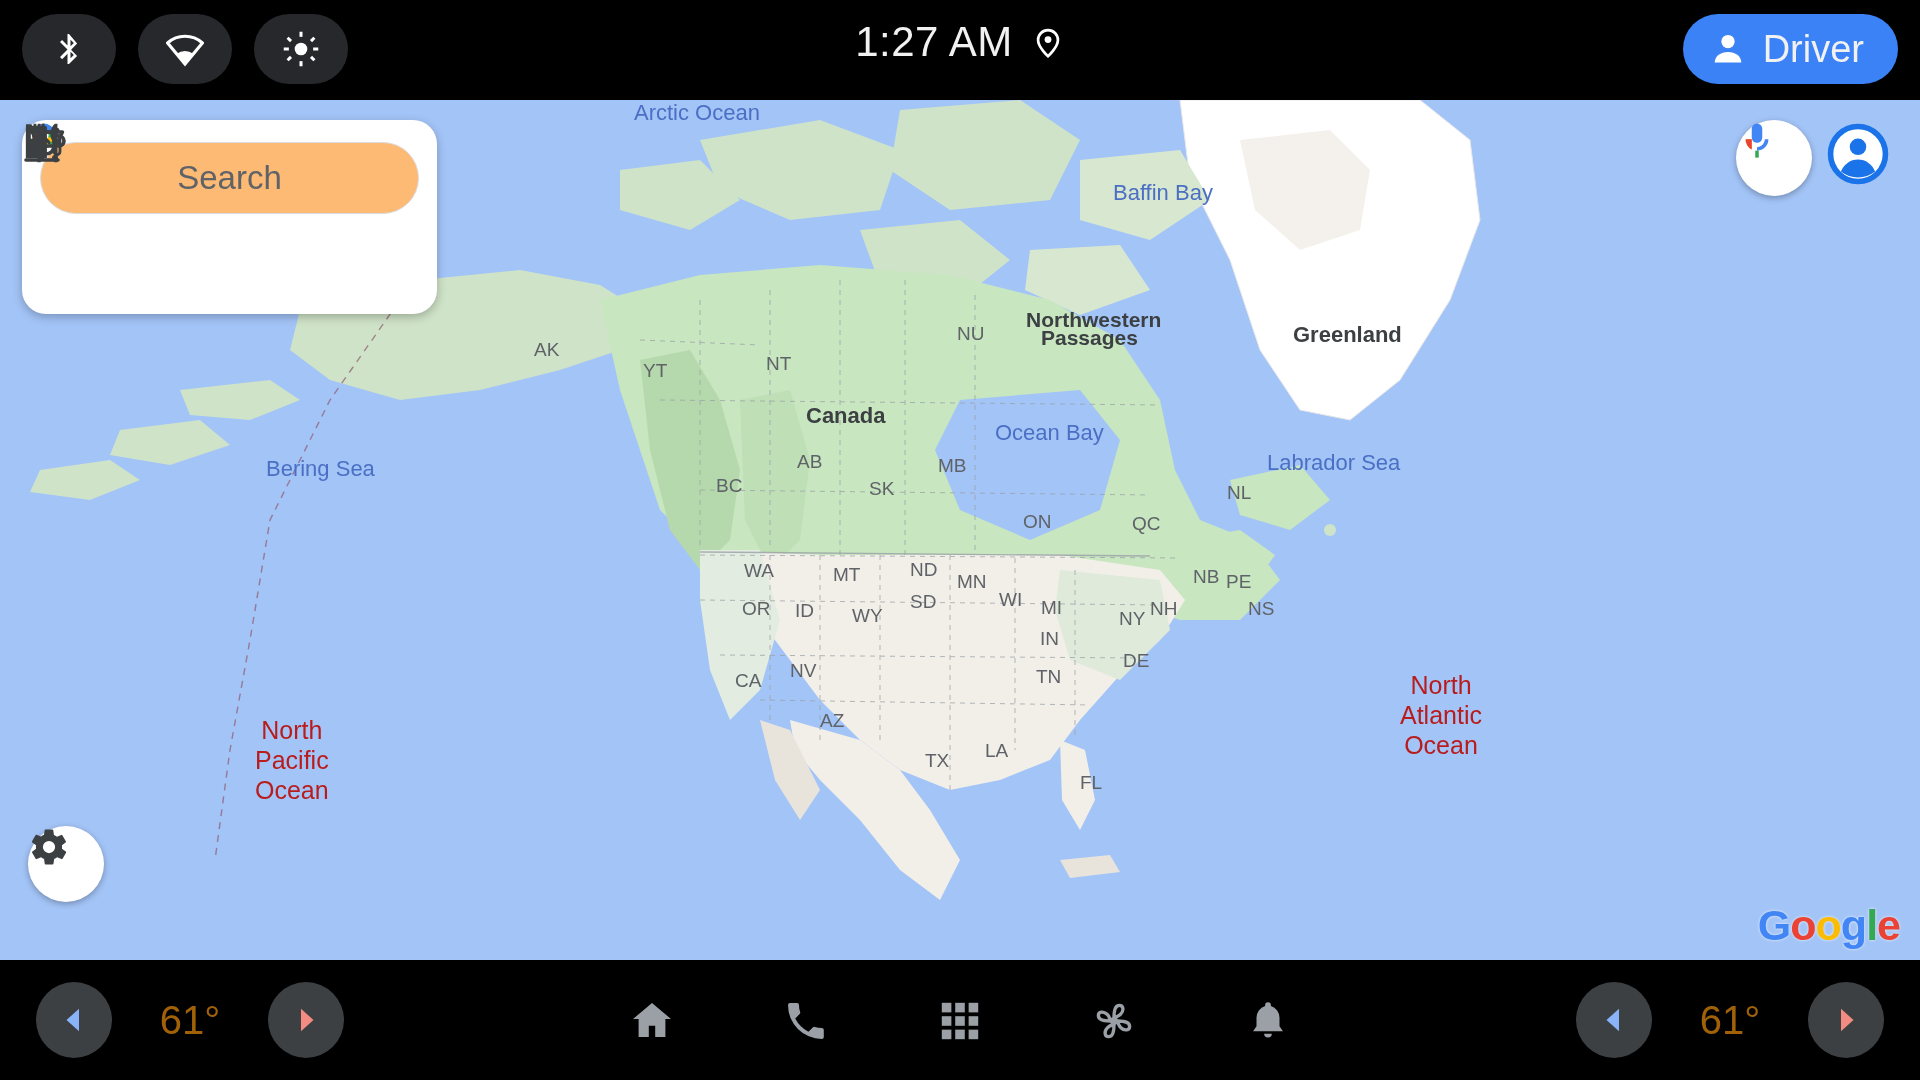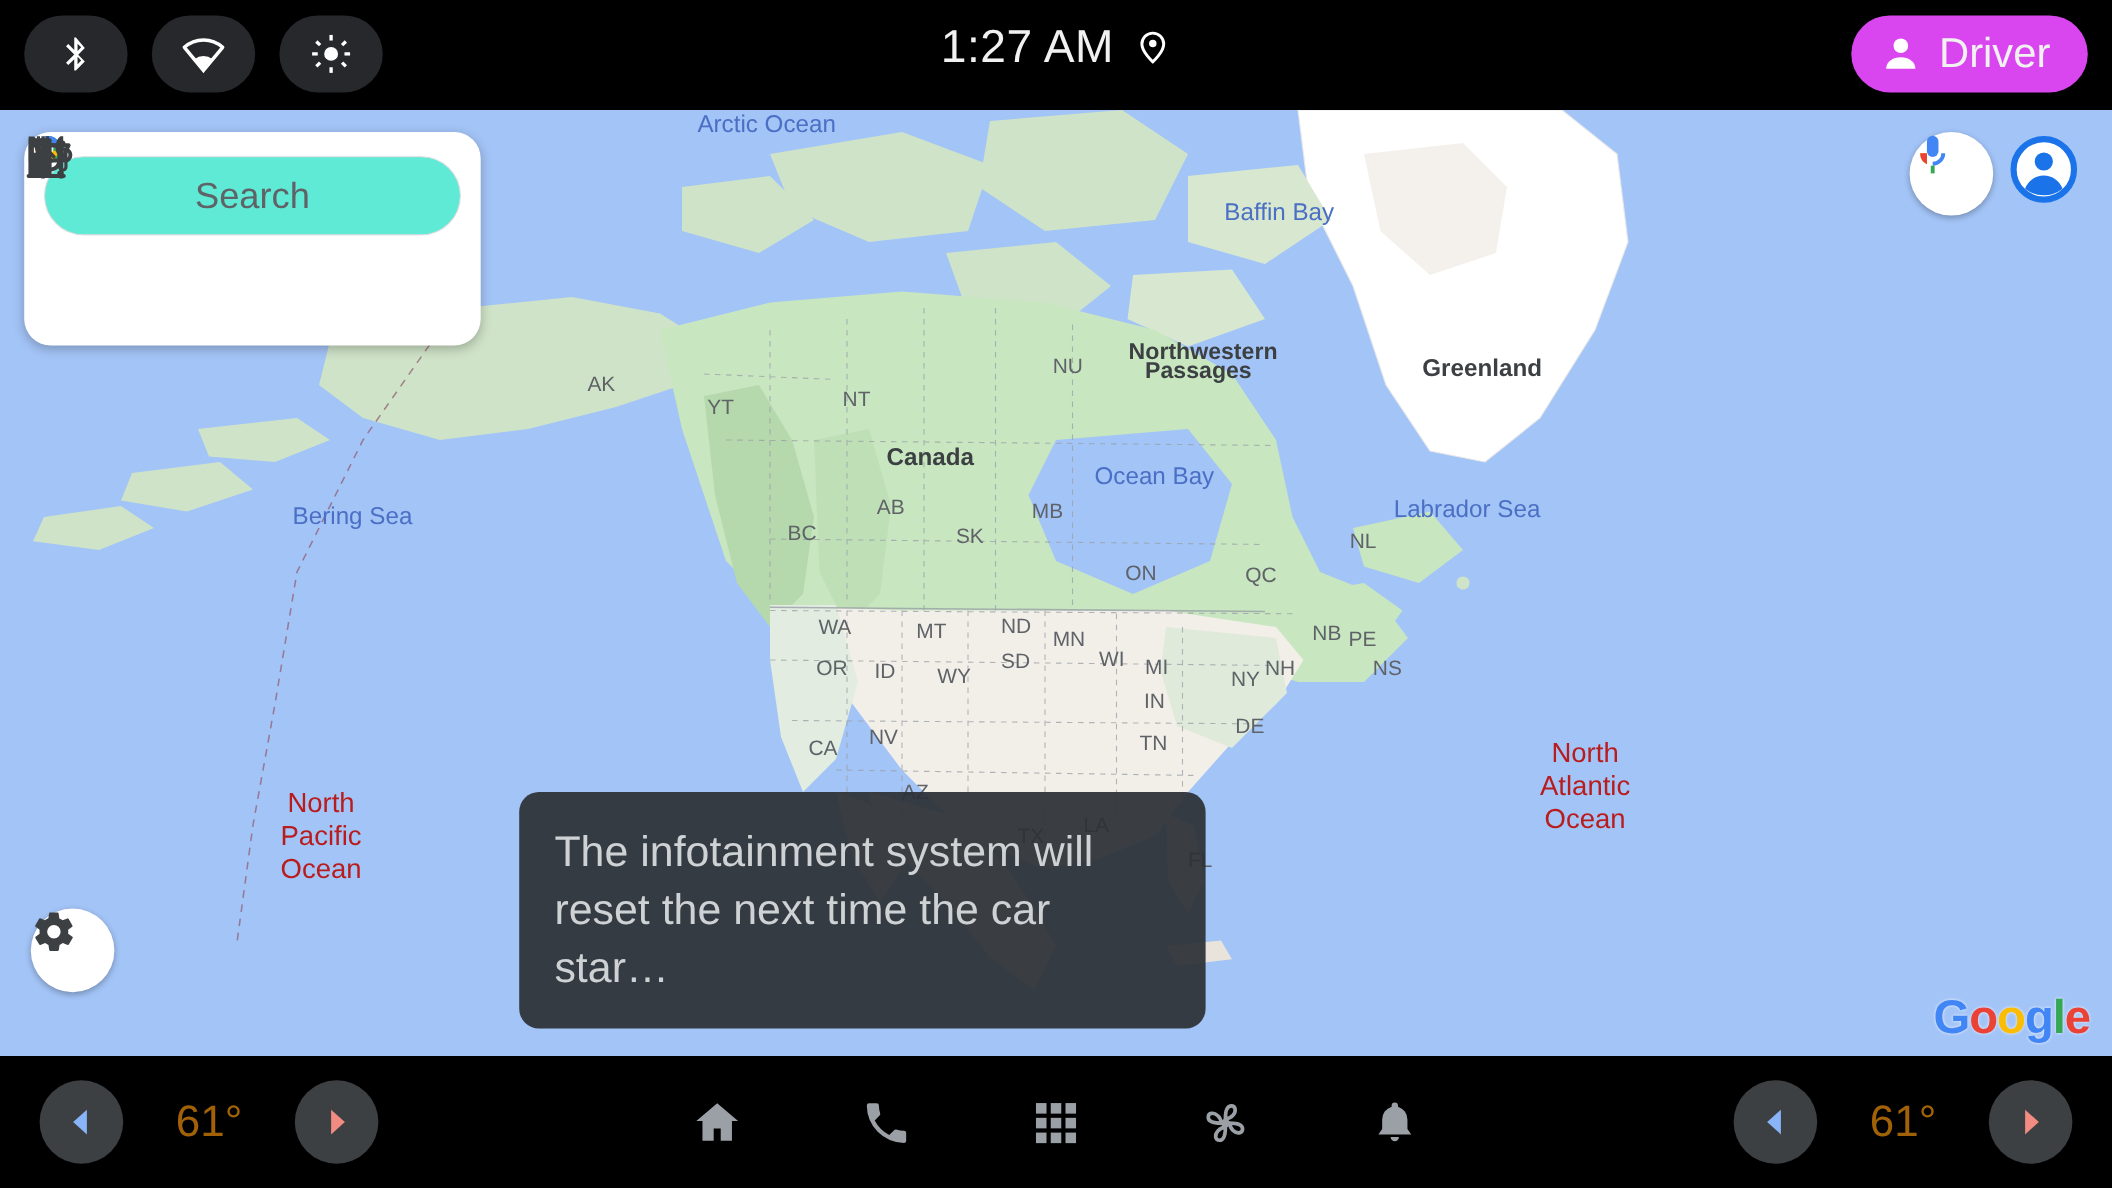--- a/index.html
+++ b/index.html
@@ -21,21 +21,21 @@
     width:94px; height:70px; border-radius:35px; background:#26282b;
     display:flex; align-items:center; justify-content:center;
   }
   .sb-center{
     position:absolute; left:0; width:1920px; top:18px;
     display:flex; align-items:center; justify-content:center; gap:18px;text-align:right;
   }
   .clock{ color:#f1f1f1; font-size:42px; letter-spacing:.5px; font-weight:400; }
   .sb-right{ position:absolute; right:22px; top:14px; }
   .driver-pill{
-    height:70px; border-radius:35px; background:#d946ef;
+    height:70px; border-radius:35px; background:#3b82f6;
     display:flex; align-items:center; gap:16px; padding:0 34px 0 26px;
   }
   .driver-name{ color:#f1f1f1; font-size:38px; }
 
   
   .map{
     position:absolute; top:100px; left:0; width:1920px; height:860px;
     background:#a3c4f7; overflow:hidden;
   }
   .map svg{ position:absolute; top:0; left:0; }
@@ -51,21 +51,21 @@
 
   
   .search-card{
     position:absolute; top:20px; left:22px; width:415px;
     background:#fff; border-radius:24px; box-shadow:0 3px 10px rgba(0,0,0,.25);
     padding:22px 18px 18px 18px; z-index:25;
   }
   .search-box{
     height:72px; border:1px solid #dadce0; border-radius:36px;
     display:flex; align-items:center; padding:0 18px; gap:10px;
-    background:#5eead4;
+    background:#fdba74;
   }
   .search-text{ flex:1; text-align:center; color:#5f6368; font-size:33px; }
   .cat-row{
     display:flex; justify-content:space-between;
     padding:26px 18px 6px 18px;
   }
   .cat-btn{ width:60px; height:50px; display:flex; align-items:center; justify-content:center; }
 
   
   .mic-btn{
@@ -350,23 +350,20 @@
         <svg width="42" height="42" viewBox="0 0 24 24" fill="#3c4043">
           <path d="M19.4 13c.04-.33.06-.66.06-1s-.02-.67-.06-1l2.1-1.6a.5.5 0 0 0 .12-.64l-2-3.46a.5.5 0 0 0-.6-.22l-2.5 1a7.3 7.3 0 0 0-1.7-1l-.38-2.65A.5.5 0 0 0 14 2h-4a.5.5 0 0 0-.5.42l-.38 2.65a7.3 7.3 0 0 0-1.7 1l-2.5-1a.5.5 0 0 0-.6.22l-2 3.46a.5.5 0 0 0 .12.64L4.6 11c-.04.33-.06.66-.06 1s.02.67.06 1l-2.1 1.6a.5.5 0 0 0-.12.64l2 3.46c.13.22.39.3.6.22l2.5-1a7.3 7.3 0 0 0 1.7 1l.38 2.65c.04.24.25.42.5.42h4c.25 0 .46-.18.5-.42l.38-2.65a7.3 7.3 0 0 0 1.7-1l2.5 1c.22.08.47 0 .6-.22l2-3.46a.5.5 0 0 0-.12-.64L19.4 13zM12 15.5A3.5 3.5 0 1 1 15.5 12 3.5 3.5 0 0 1 12 15.5z"></path>
         </svg>
       </span>
     </div>
 
     <div class="google-logo">
       <span>G</span><span>o</span><span>o</span><span>g</span><span>l</span><span>e</span>
     </div>
 
-    <div class="toast">
-      <div class="toast-text">The infotainment system will reset the next time the car star…</div>
-    </div>
   </div>
 
   <div class="statusbar">
     <div class="sb-left">
       <div class="sb-pill">
         <span style="display:flex;">
           <svg width="36" height="36" viewBox="0 0 24 24" fill="#fff">
             <path d="M11 2v7.6L7.4 6 6 7.4l5 5-5 5L7.4 18.8 11 15.2V22h1l5.4-5.4-4-4.1 4-4.1L12 2h-1zm2 3.8l2.2 2.2L13 10.2V5.8zm0 8l2.2 2.2L13 18.2v-4.4z"></path>
           </svg>
         </span>

